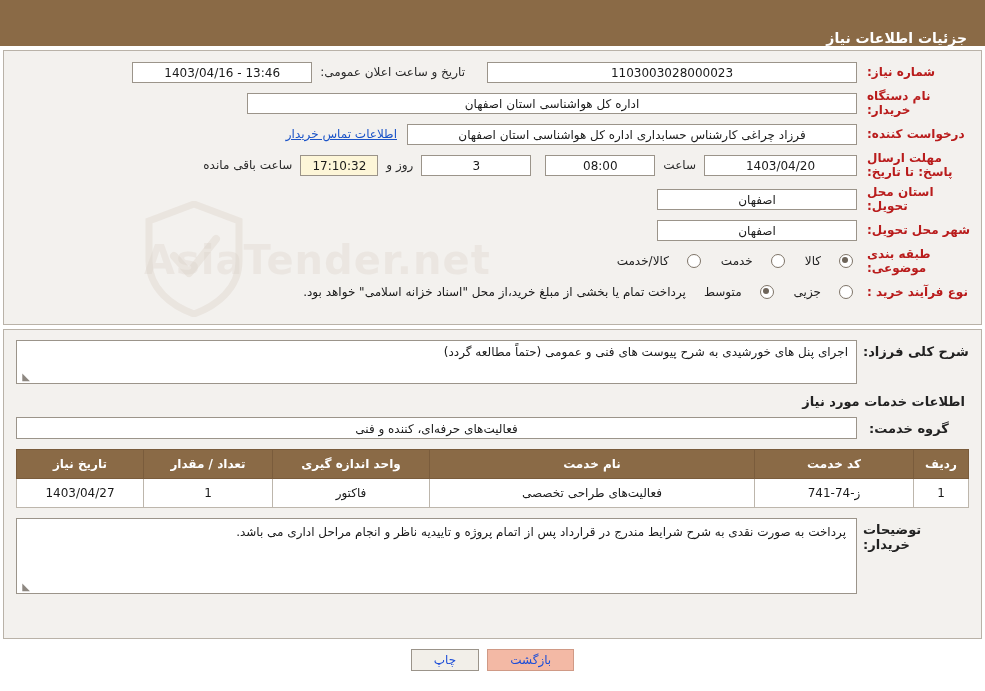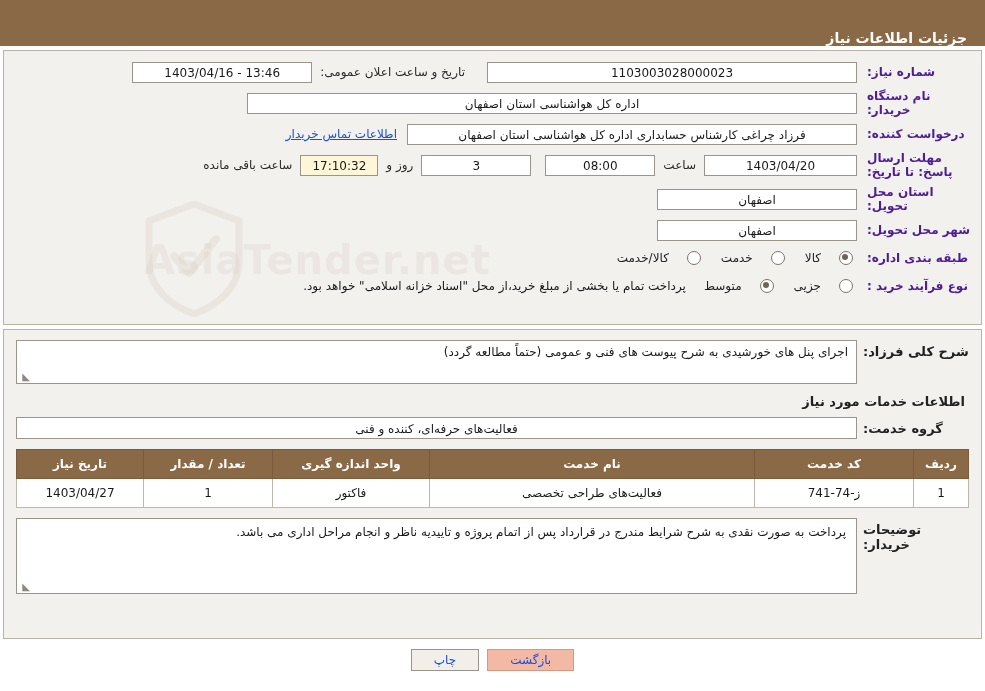--- a/index.html
+++ b/index.html
@@ -80,21 +80,21 @@
     justify-content: flex-start;
     margin-bottom: 6px;
     min-height: 22px;
   }
   .lbl {
     width: 118px;
     text-align: left;
     padding-left: 10px;
     font-weight: bold;
     font-size: 12px;
-    color: #4c1d95;
+    color: #b91c1c;
     flex: none;
     box-sizing: border-box;
   }
   .lbl.two-line { line-height: 14px; }
 
   .fld {
     border: 1px solid #9b948a;
     background: #ffffff;
     height: 21px;
     line-height: 21px;
@@ -221,21 +221,21 @@
   .group-row {
     display: flex;
     align-items: center;
     margin-bottom: 10px;
   }
   .group-lbl {
     width: 112px;
     font-weight: bold;
     font-size: 13px;
     text-align: left;
-    padding-left: 6px;
+    padding-left: 12px;
     flex: none;
     box-sizing: border-box;
   }
   .group-field {
     border: 1px solid #9b948a;
     background: #ffffff;
     height: 22px;
     line-height: 22px;
     flex: 1;
     padding: 0 10px;
@@ -365,21 +365,21 @@
     <span class="lbl">استان محل تحویل:</span>
     <span class="fld w-prov">اصفهان</span>
   </div>
 
   <div class="form-row">
     <span class="lbl">شهر محل تحویل:</span>
     <span class="fld w-city">اصفهان</span>
   </div>
 
   <div class="form-row">
-    <span class="lbl">طبقه بندی اداره:</span>
+    <span class="lbl">طبقه بندی موضوعی:</span>
     <span class="radio-group">
       <span class="radio-item">
         <span class="radio checked"></span>
         <span class="radio-label">کالا</span>
       </span>
       <span class="radio-item">
         <span class="radio"></span>
         <span class="radio-label">خدمت</span>
       </span>
       <span class="radio-item">

